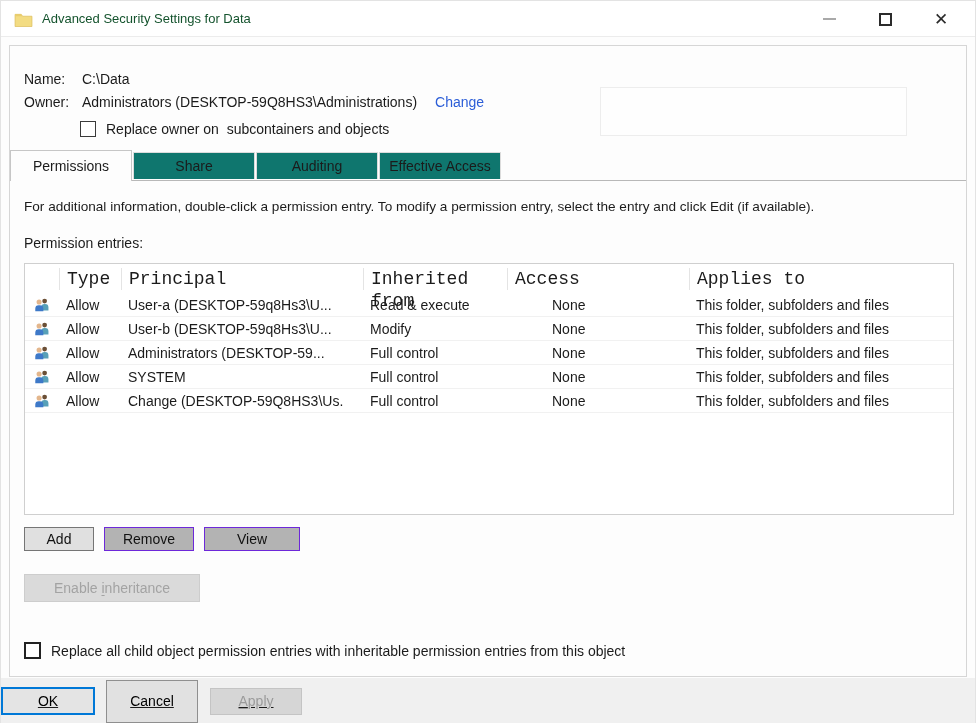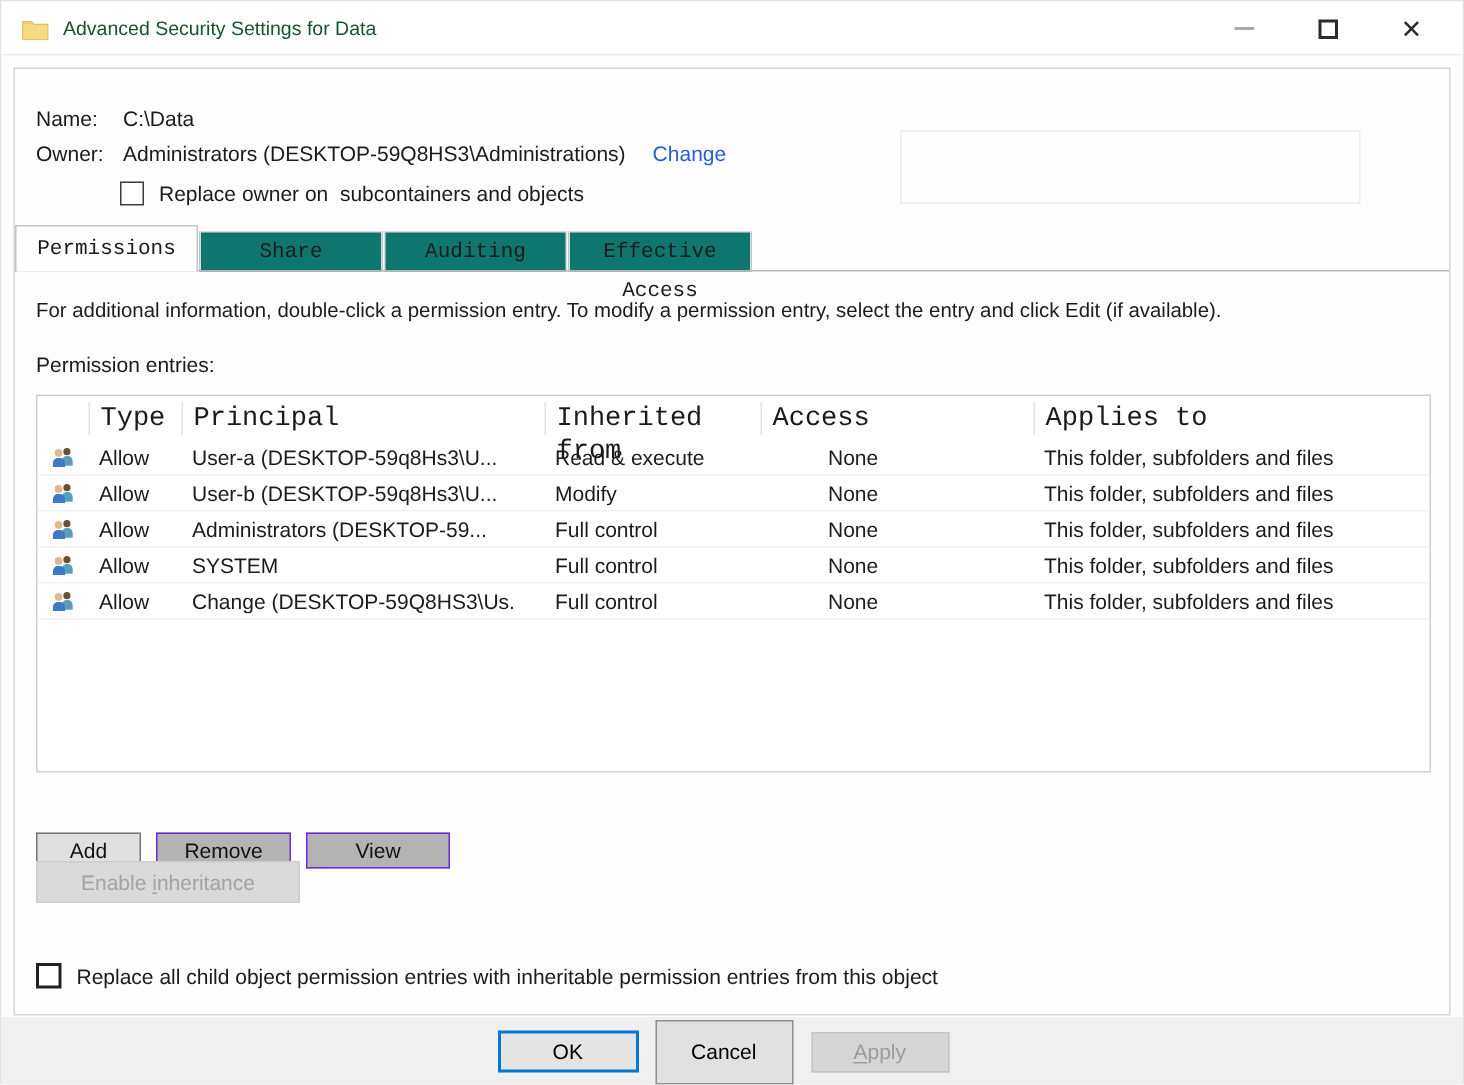--- a/index.html
+++ b/index.html
@@ -30,21 +30,21 @@
   .lbl{width:58px;flex:0 0 auto;}
   .val{white-space:nowrap;}
   .link{color:var(--link);margin-left:18px;cursor:pointer;text-decoration:none;}
   .ghost-box{position:absolute;left:590px;top:41px;width:307px;height:49px;border:1px solid #ededed;background:#fefefe;}
   .replace-owner-row{left:70px;top:75px;}
   .checkbox{display:inline-block;width:16px;height:16px;background:#fff;border:1.5px solid #3a3a3a;flex:0 0 auto;}
   .checkbox.big{width:17px;height:17px;border:2px solid #222;}
   .cb-label{margin-left:10px;white-space:pre-wrap;font-size:14px;}
 
   
-  .tabs{position:absolute;left:0;top:104px;right:0;height:31px;display:flex;align-items:flex-end;font-family:Liberation Mono, monospace;}
+  .tabs{position:absolute;left:0;top:104px;right:0;height:31px;display:flex;align-items:center;}
   .tab{width:122px;margin-right:1px;text-align:center;font-size:14px;background:#0f766e;border:1px solid #dcdcdc;border-bottom:none;height:27px;line-height:26px;z-index:0;cursor:default;}
   .tab.active{background:#fdfdfd;border-color:#c6c6c6;height:31px;line-height:31px;z-index:2;}
   .tab-baseline{position:absolute;left:0;right:0;bottom:0;height:1px;background:#b8b8b8;z-index:1;}
 
   .instruction{position:absolute;left:14px;top:153px;right:10px;font-size:13.6px;color:#1c1c1c;white-space:nowrap;}
   .entries-label{position:absolute;left:14px;top:189px;font-size:14px;}
 
   
   .table{position:absolute;left:14px;top:217px;width:930px;height:252px;border:1px solid #cfcfcf;background:#fff;}
   .thead{display:flex;height:29px;align-items:center;}
@@ -54,31 +54,31 @@
   .td{font-size:14px;white-space:nowrap;overflow:hidden;padding-left:7px;}
   .c-icon{width:34px;flex:0 0 auto;display:flex;justify-content:center;padding-left:0;}
   .c-type{width:62px;flex:0 0 auto;}
   .c-principal{width:242px;flex:0 0 auto;}
   .c-access{width:182px;flex:0 0 auto;}
   .c-inherited{width:144px;flex:0 0 auto;}
   .c-applies{flex:1 1 auto;}
 
   
   button{font-family:inherit;cursor:pointer;}
-  .btn-row{position:absolute;left:14px;top:481px;display:flex;margin-top:28px;}
+  .btn-row{position:absolute;left:14px;top:481px;display:flex;}
   .btn{font-size:14px;color:#111;}
   .btn-add{width:70px;height:24px;background:#e0e0e0;border:1px solid #757575;margin-right:10px;}
   .btn-gray{width:90px;height:24px;background:#b3b3b3;border:1px solid #6d28d9;margin-right:10px;}
   .btn-view{width:96px;}
   .btn-inherit{position:absolute;left:14px;top:528px;width:176px;height:28px;background:#dadada;border:1px solid #cdcdcd;color:#a3a3a3;font-size:14px;cursor:default;}
   .accel{text-decoration:underline;text-underline-offset:2px;}
   .bottom-cb-row{left:14px;top:596px;}
 
   
-  .footer{position:absolute;left:0;top:677px;width:100%;height:46px;background:#f0f0f0;display:flex;justify-content:center;align-items:center;padding-right:12px;}
+  .footer{position:absolute;left:0;top:677px;width:100%;height:46px;background:#f0f0f0;display:flex;justify-content:flex-start;align-items:center;padding-right:12px;text-decoration:underline;}
   .btn-ok{width:94px;height:28px;background:#e4e4e4;border:2px solid var(--accent);margin-right:11px;font-size:14px;}
   .btn-cancel{width:92px;height:43px;background:#e1e1e1;border:1px solid #8f8f8f;margin-right:12px;font-size:14px;}
   .btn-apply{width:92px;height:27px;background:#d6d6d6;border:1px solid #c4c4c4;color:#9b9b9b;font-size:14px;cursor:default;}
 </style>
 </head>
 <body>
 
 <div class="window">
 
   <div class="titlebar">

